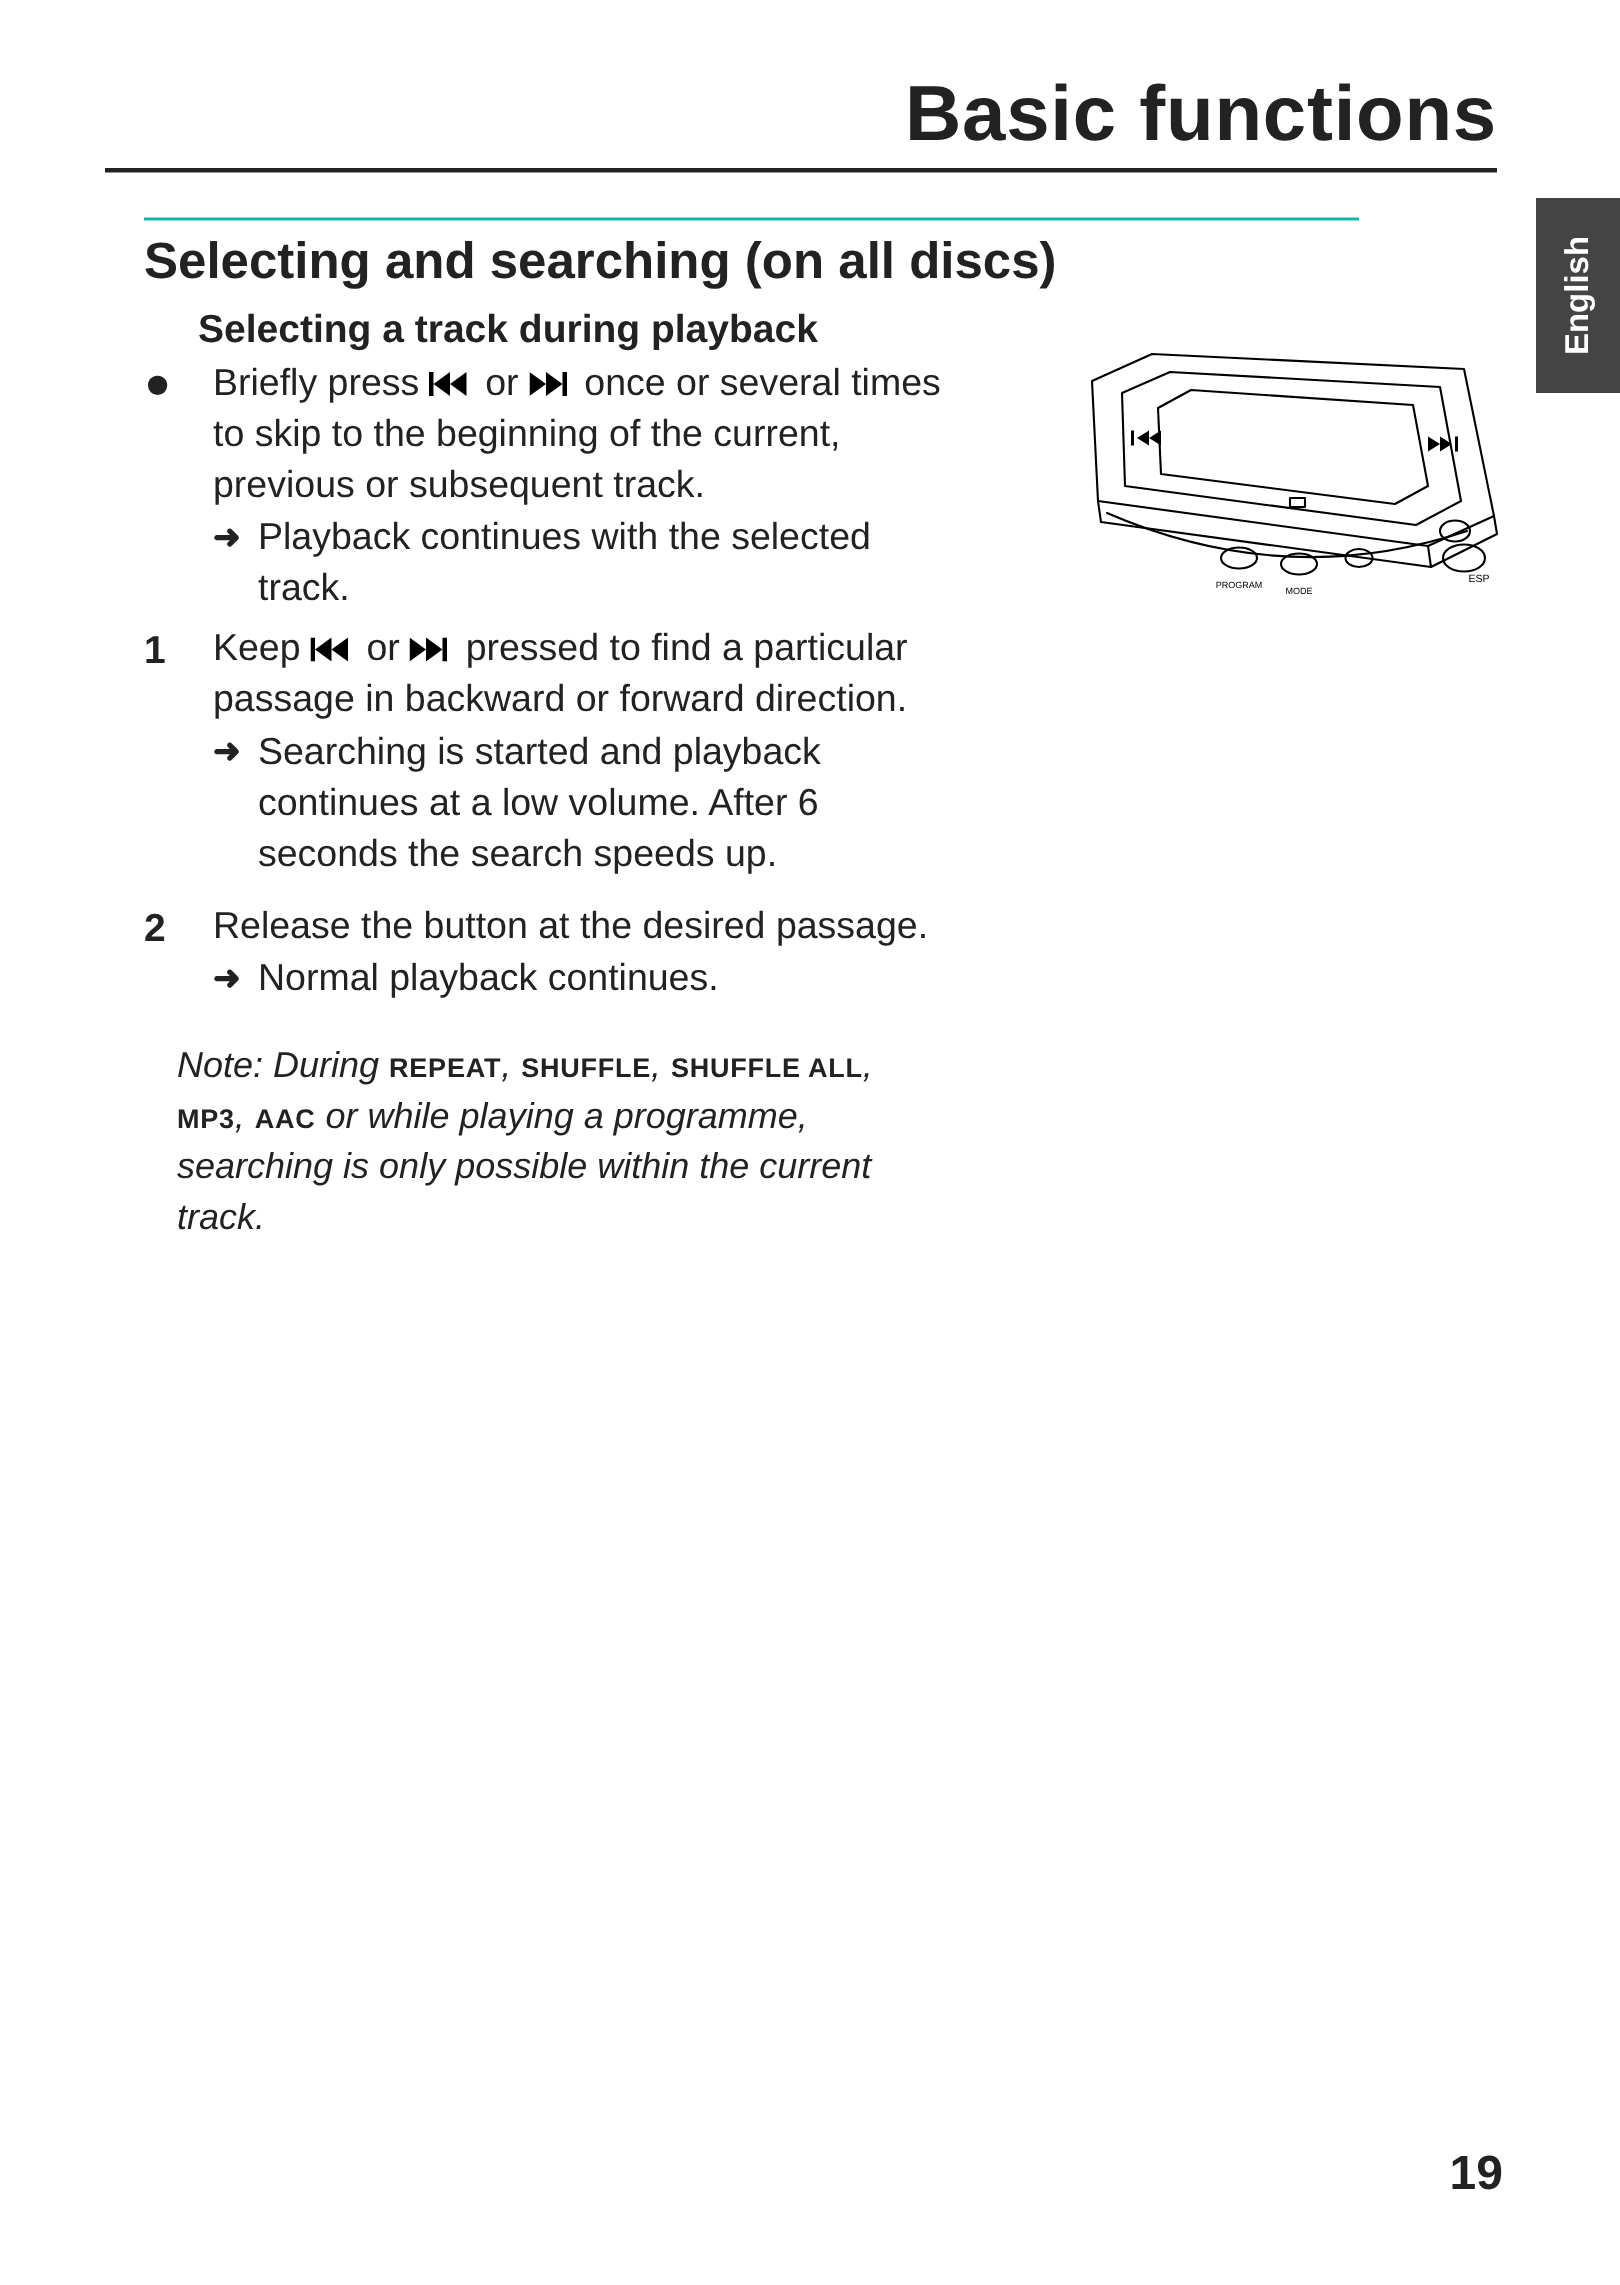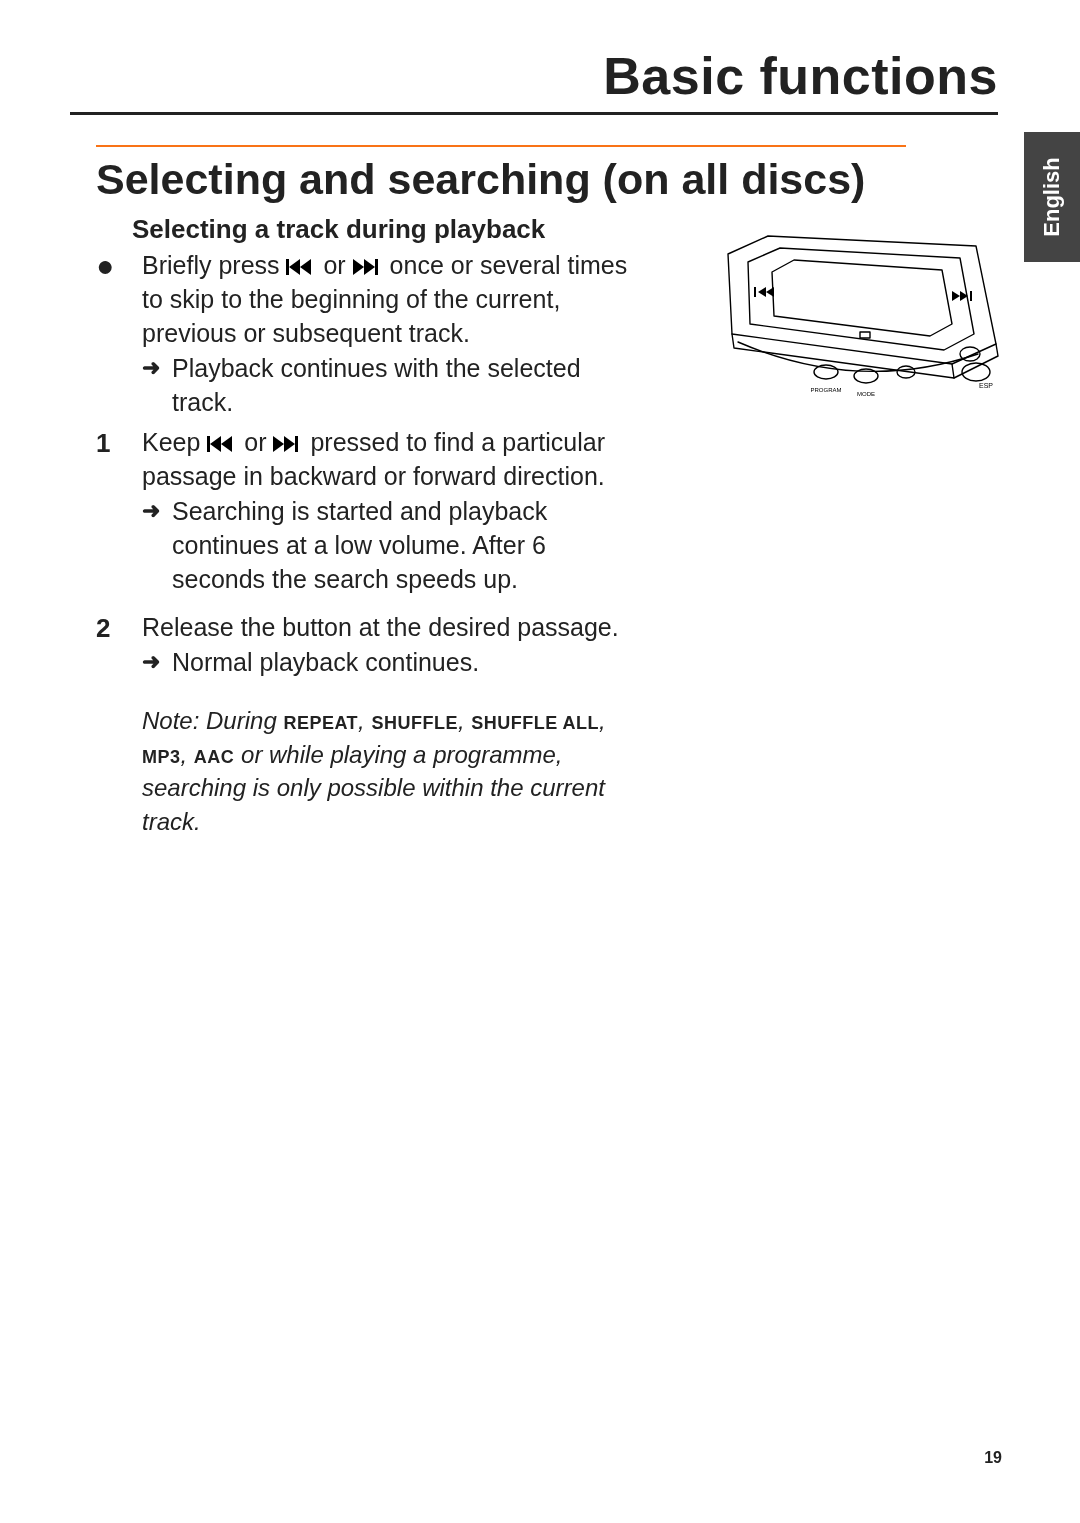--- a/index.html
+++ b/index.html
@@ -46,22 +46,22 @@
   .lang-tab span {
     transform: rotate(-90deg);
     white-space: nowrap;
   }
   .content-col {
     width: 810px;
     margin-left: 26px;
   }
   .section-title {
     font-weight: 700;
-    font-size: 43px;
-    border-top: 2px solid #f97316;
+    font-size: 34px;
+    border-top: 2px solid #14b8a6;
     padding-top: 8px;
     margin: 0 0 10px 0;
     color: #222;
   }
   .subheading {
     font-weight: 700;
     font-size: 26px;
     margin: 10px 0 4px 0;
   }
   .body {
@@ -102,21 +102,21 @@
     padding-right: 6px;
   }
   .result .rtext {
     flex: 1;
   }
   .note {
     font-style: italic;
     font-size: 24px;
     line-height: 1.4;
     margin-top: 24px;
-    margin-left: 46px;
+    margin-left: 22px;
     max-width: 500px;
   }
   .note .caps {
     font-style: normal;
     font-weight: 700;
     font-size: 18px;
     letter-spacing: 0.5px;
   }
   .icon-inline svg {
     height: 16px;
@@ -127,21 +127,21 @@
     right: 72px;
     top: 224px;
     width: 300px;
     height: 190px;
   }
   .page-num {
     position: absolute;
     right: 78px;
     bottom: 56px;
     font-weight: 700;
-    font-size: 16px;
+    font-size: 32px;
   }
   .narrow { max-width: 500px; }
 </style>
 </head>
 <body>
 
 <div class="page">
 
   <h1 class="chapter-title">Basic functions</h1>
 

